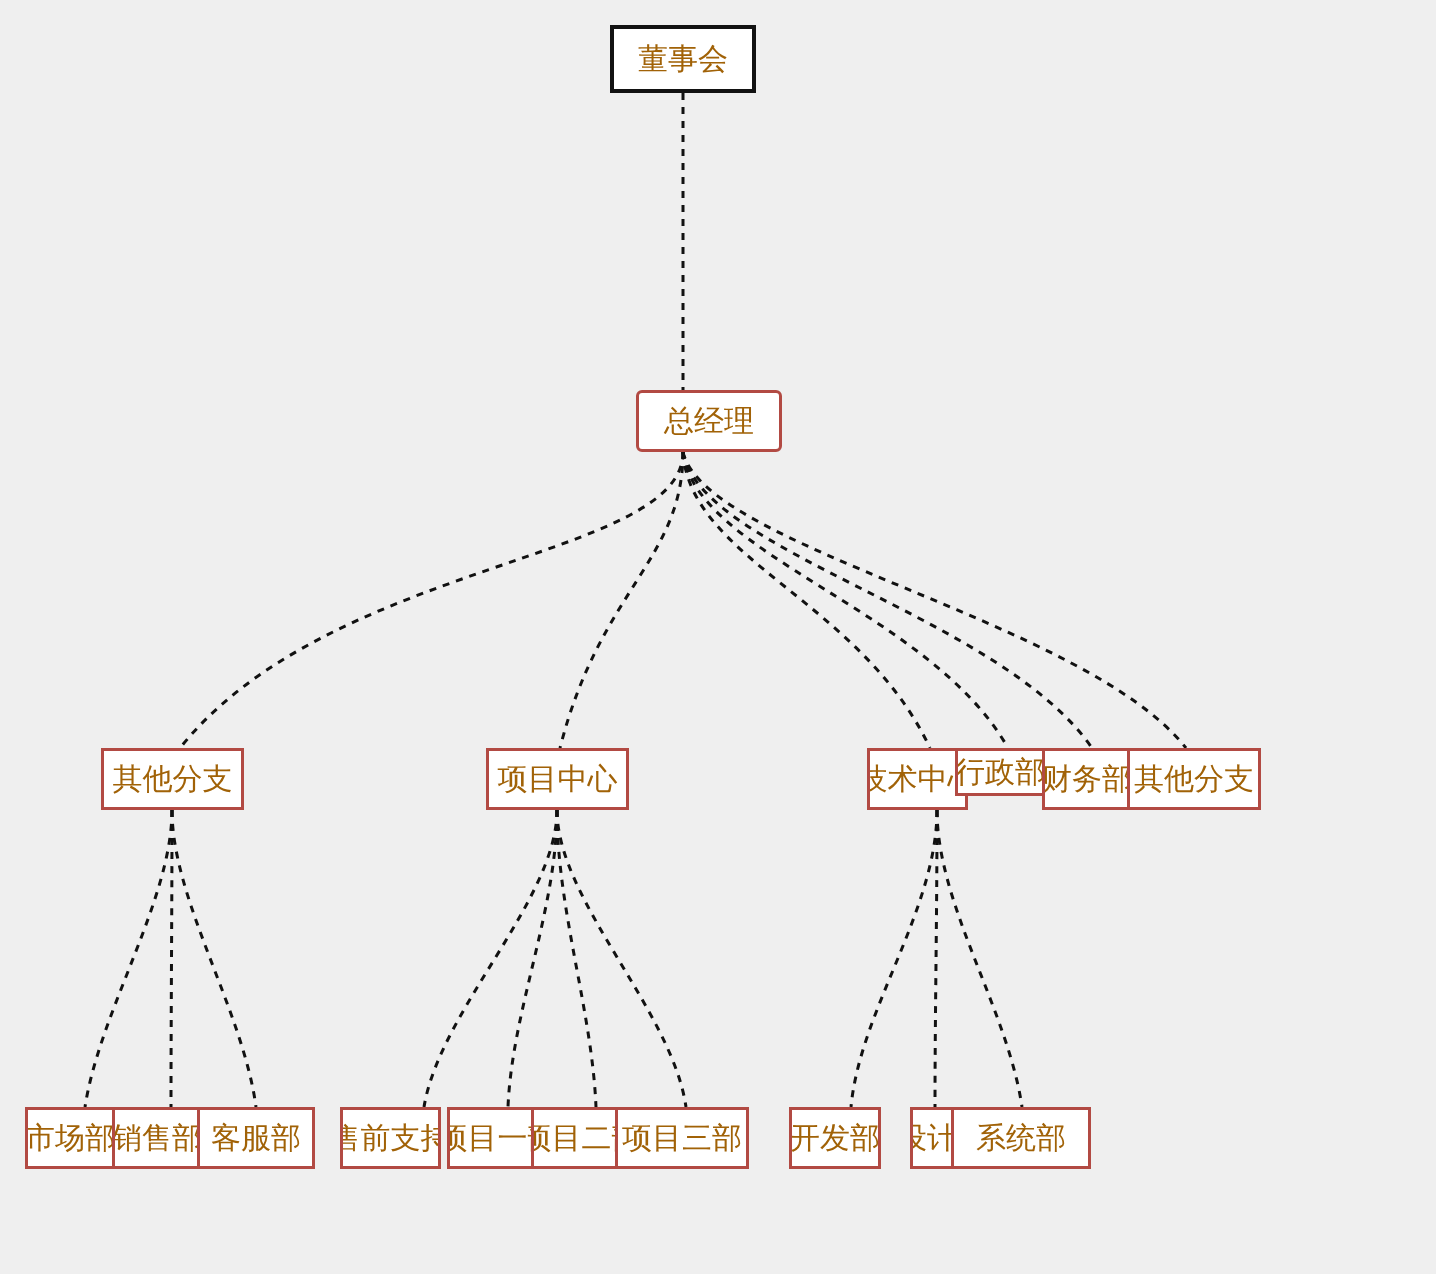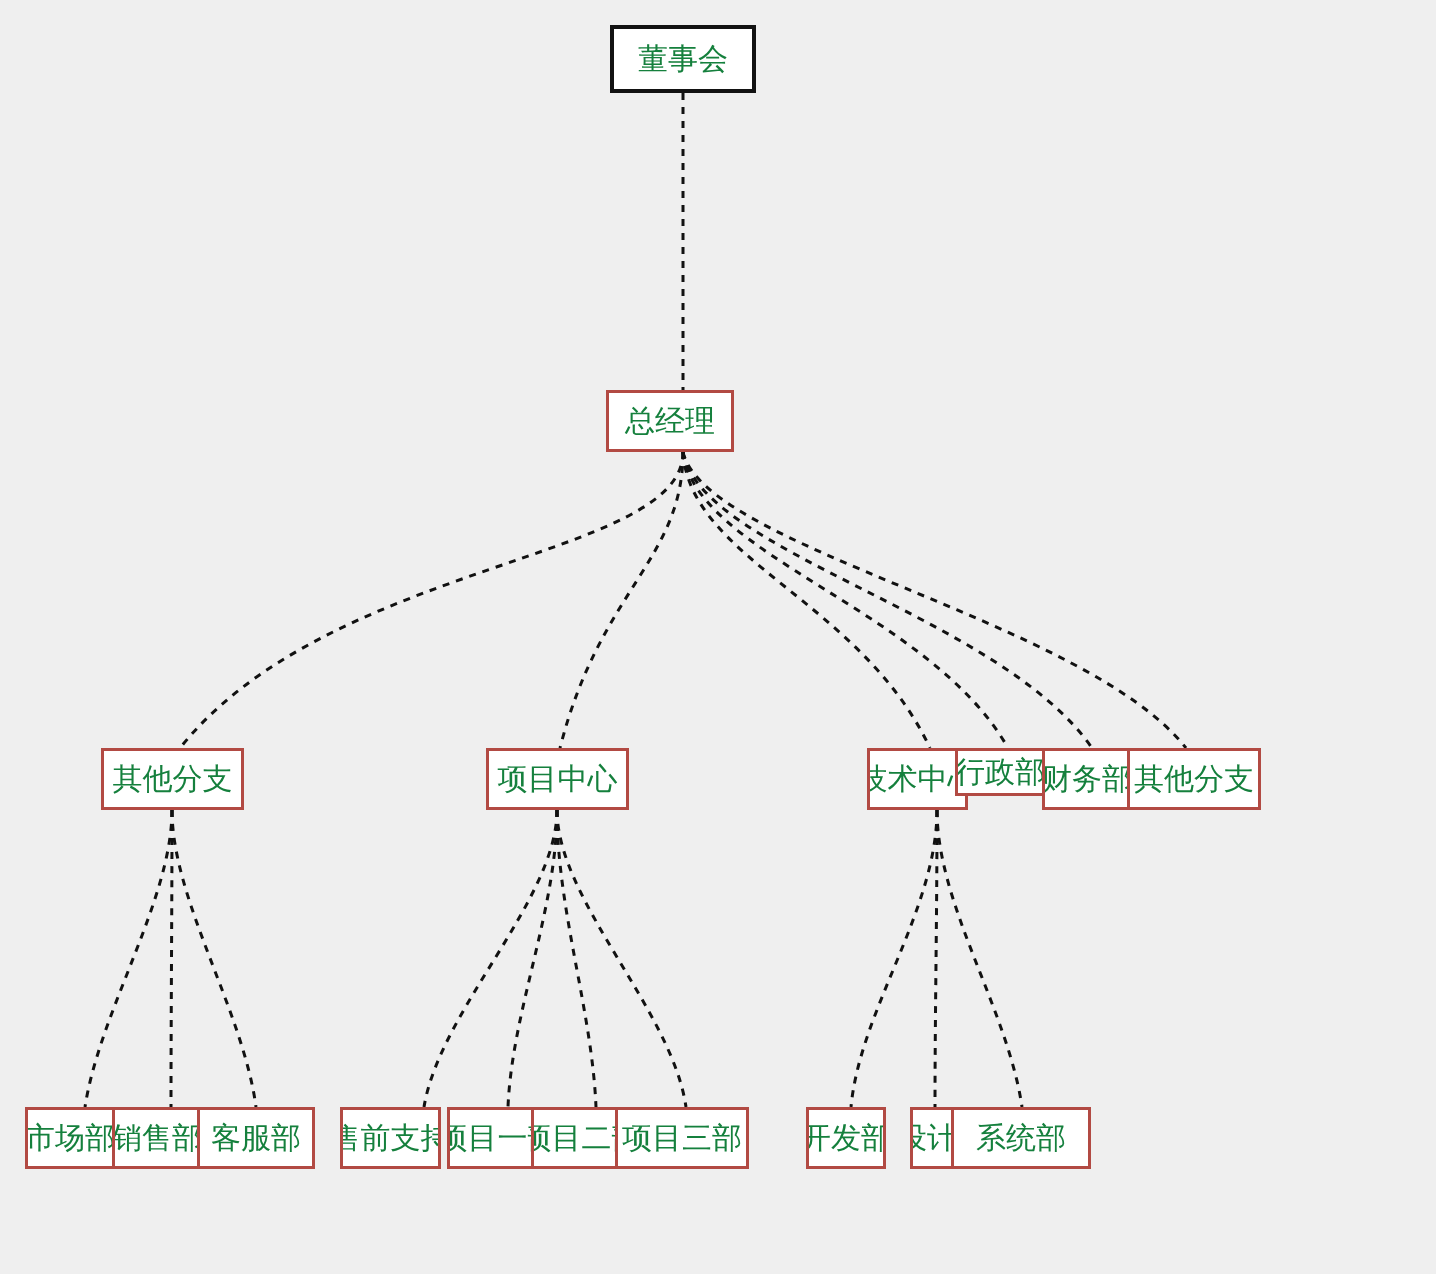--- a/index.html
+++ b/index.html
@@ -32,21 +32,21 @@
     background: #ffffff;
     display: flex;
     align-items: center;
     justify-content: center;
     overflow: hidden;
     white-space: nowrap;
   }
   .node .label {
     font-size: 30px;
     line-height: 1;
-    color: #15803d;
+    color: #a16207;
     letter-spacing: 0px;
     text-align: center;
     white-space: nowrap;
   }
   .node.root {
     border: 4px solid #121212;
   }
   .node.red {
     border: 3px solid #b24a43;
   }
@@ -71,21 +71,21 @@
       <path d="M 557 810 C 557 910, 592 1010, 596 1107" fill="none" stroke="#111111" stroke-width="3" stroke-dasharray="7 7" stroke-linecap="butt"></path>
       <path d="M 557 810 C 557 900, 672 1010, 686 1107" fill="none" stroke="#111111" stroke-width="3" stroke-dasharray="7 7" stroke-linecap="butt"></path>
       <path d="M 937 810 C 937 910, 860 1010, 851 1107" fill="none" stroke="#111111" stroke-width="3" stroke-dasharray="7 7" stroke-linecap="butt"></path>
       <path d="M 937 810 C 937 920, 935 1010, 935 1107" fill="none" stroke="#111111" stroke-width="3" stroke-dasharray="7 7" stroke-linecap="butt"></path>
       <path d="M 937 810 C 937 905, 1008 1010, 1022 1107" fill="none" stroke="#111111" stroke-width="3" stroke-dasharray="7 7" stroke-linecap="butt"></path>
     </svg>
   <div id="nodes">
       <div class="node root" style="left: 610px; top: 25px; width: 146px; height: 68px; z-index: 10;">
         <span class="label">董事会</span>
       </div>
-      <div class="node red" style="left: 606px; top: 390px; width: 128px; height: 62px; z-index: 11;">
+      <div class="node red" style="left: 636px; top: 390px; width: 146px; height: 62px; z-index: 11; border-radius: 6px;">
         <span class="label">总经理</span>
       </div>
       <div class="node red" style="left: 101px; top: 748px; width: 143px; height: 62px; z-index: 12;">
         <span class="label">其他分支</span>
       </div>
       <div class="node red" style="left: 486px; top: 748px; width: 143px; height: 62px; z-index: 13; align-items: center;">
         <span class="label">项目中心</span>
       </div>
       <div class="node red" style="left: 867px; top: 748px; width: 101px; height: 62px; z-index: 14;">
         <span class="label">技术中心</span>
@@ -113,21 +113,21 @@
       </div>
       <div class="node red" style="left: 447px; top: 1107px; width: 101px; height: 62px; z-index: 22;">
         <span class="label">项目一部</span>
       </div>
       <div class="node red" style="left: 531px; top: 1107px; width: 101px; height: 62px; z-index: 23;">
         <span class="label">项目二部</span>
       </div>
       <div class="node red" style="left: 615px; top: 1107px; width: 134px; height: 62px; z-index: 24;">
         <span class="label">项目三部</span>
       </div>
-      <div class="node red" style="left: 806px; top: 1107px; width: 80px; height: 62px; z-index: 25; justify-content: center;">
+      <div class="node red" style="left: 789px; top: 1107px; width: 92px; height: 62px; z-index: 25; justify-content: center;">
         <span class="label">开发部</span>
       </div>
       <div class="node red" style="left: 910px; top: 1107px; width: 64px; height: 62px; z-index: 26;">
         <span class="label">设计部</span>
       </div>
       <div class="node red" style="left: 951px; top: 1107px; width: 140px; height: 62px; z-index: 27;">
         <span class="label">系统部</span>
       </div>
     </div>
 </div>

